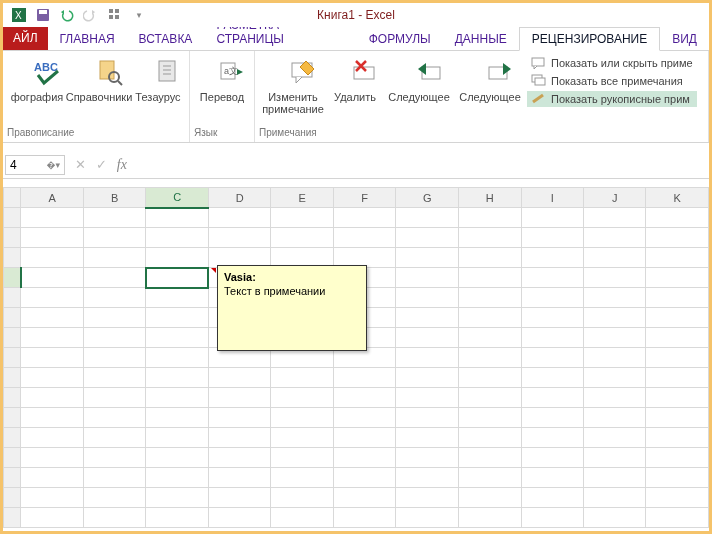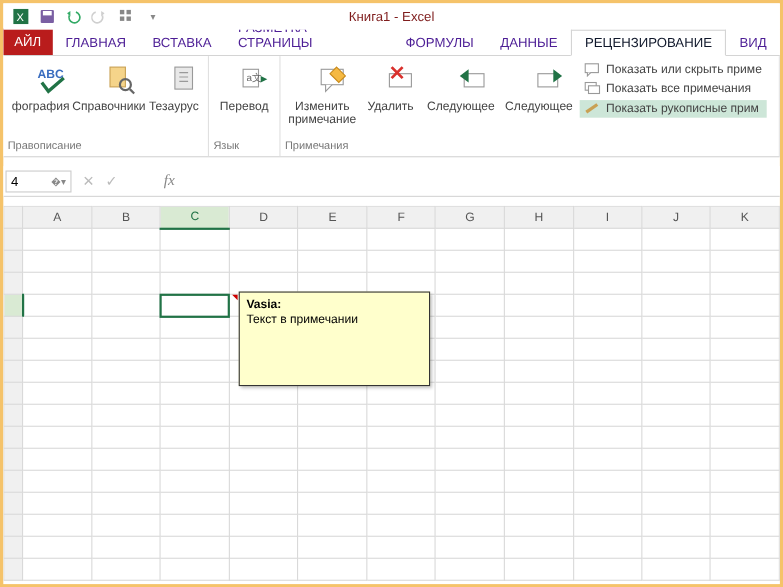--- a/index.html
+++ b/index.html
@@ -27,37 +27,37 @@
   .big-btn .btn-label { font-size: 11px; color: #444; line-height: 12px; margin-top: 2px; }
   .small-btn-list { display: flex; flex-direction: column; gap: 2px; padding: 2px; }
   .small-btn { display: flex; align-items: center; gap: 4px; font-size: 11px; color: #444; padding: 1px 4px; cursor: pointer; white-space: nowrap; }
   .small-btn.highlight { background: #cde6d8; }
 
   
   .fbar-wrap { height: 28px; border-bottom: 1px solid #d4d4d4; display: flex; align-items: center; background: #fff; margin-top: 8px;}
   .namebox { width: 60px; height: 20px; border: 1px solid #ccc; margin-left: 2px; display: flex; align-items: center; padding: 0 4px; font-size: 12px; }
   .namebox .dd { margin-left: auto; color: #888; font-size: 9px; }
   .fbar-btns { display: flex; gap: 10px; padding: 0 10px; color: #bbb; font-size: 13px; }
-  .fbar-fx { font-style: italic; font-family: "Times New Roman", serif; color: #888; font-size: 14px; margin-left: 32px;}
+  .fbar-fx { font-style: italic; font-family: "Times New Roman", serif; color: #888; font-size: 14px;}
   .fbar-input { flex: 1; height: 20px; border: none; }
 
   
   .grid-wrap { position: absolute; top: 184px; left: 0; right: 0; bottom: 0; overflow: hidden; }
   .grid { border-collapse: collapse; table-layout: fixed; }
   .grid th, .grid td { border: 1px solid #d9d9d9; font-size: 11px; font-weight: normal; }
   .grid th.colhdr { background: #f0f0f0; height: 20px; width: 65px; color: #555; }
   .grid th.colhdr.active { background: #d9ead3; color: #217346; border-bottom: 2px solid #217346; }
   .grid th.rowhdr { background: #f0f0f0; width: 18px; height: 20px; }
   .grid th.rowhdr.active-row { background: #d9ead3; border-right: 2px solid #217346; color: #217346;}
   .grid td { height: 20px; width: 65px; background: #fff; }
   .corner { background: #f0f0f0; width: 18px; }
   td.sel { outline: 2px solid #217346; outline-offset: -1px; }
 
   
-  .comment { position: absolute; width: 174px; height: 86px; background: #ffffcc; border: 1px solid #333; box-shadow: 2px 2px 3px rgba(0,0,0,.25); padding: 4px 6px; font-size: 11px; line-height: 14px; }
+  .comment { position: absolute; width: 150px; height: 86px; background: #ffffcc; border: 1px solid #333; box-shadow: 2px 2px 3px rgba(0,0,0,.25); padding: 4px 6px; font-size: 11px; line-height: 14px; }
   .comment .author { font-weight: bold; }
   .tri { position: absolute; width: 0; height: 0; border-left: 5px solid transparent; border-top: 5px solid #c00; }
 
   
   svg { display: block; }
 </style>
 </head>
 <body>
 
 <div class="titlebar">

